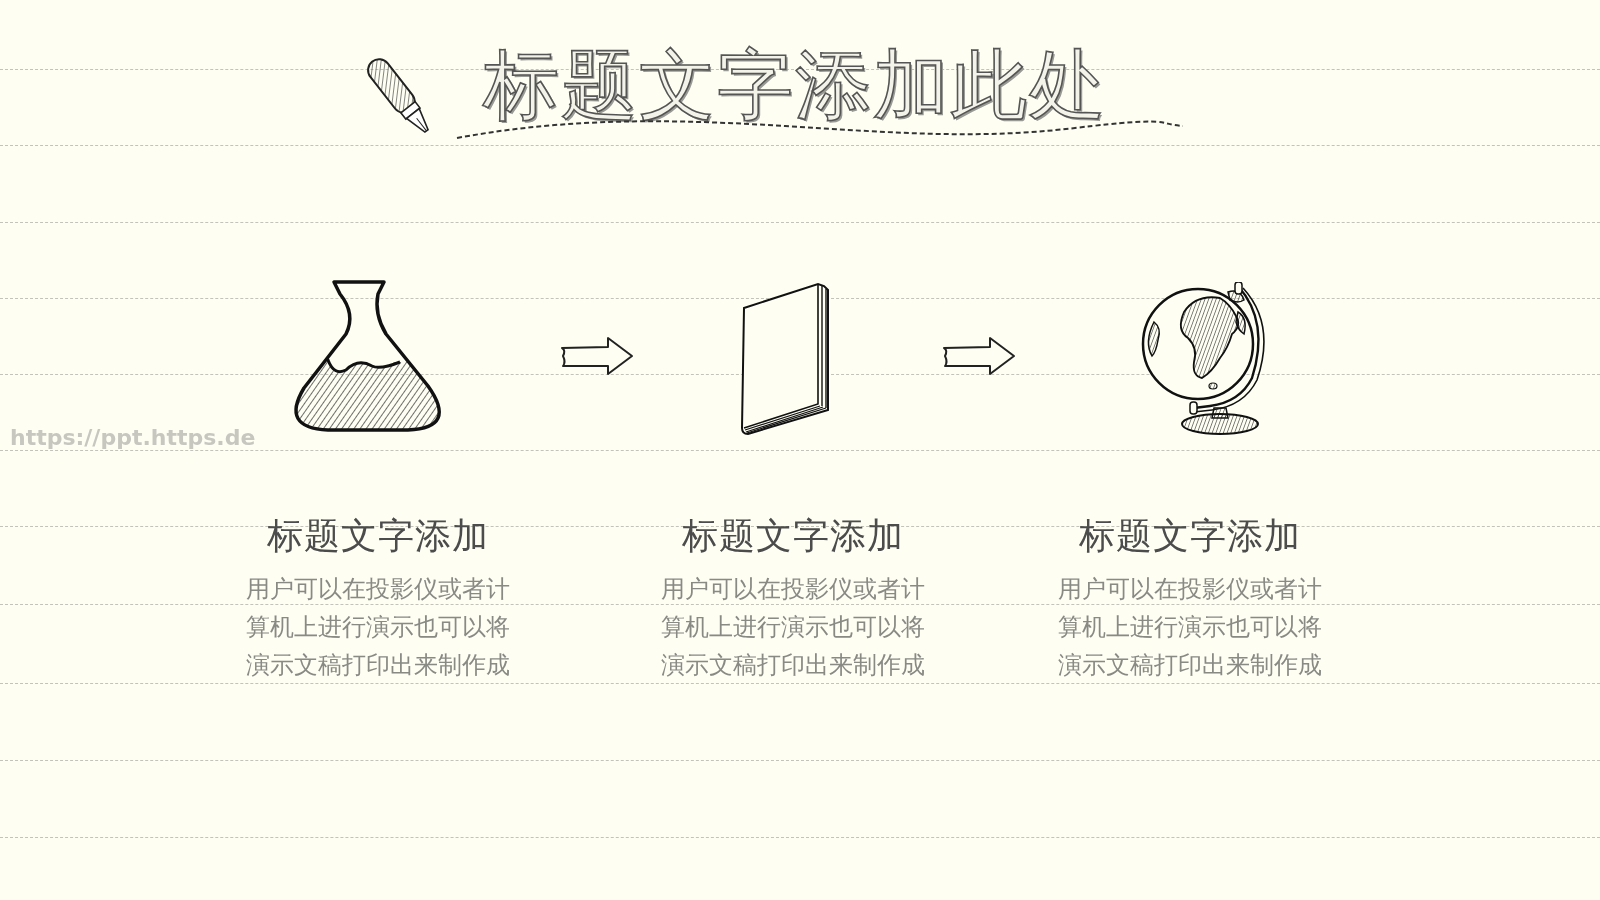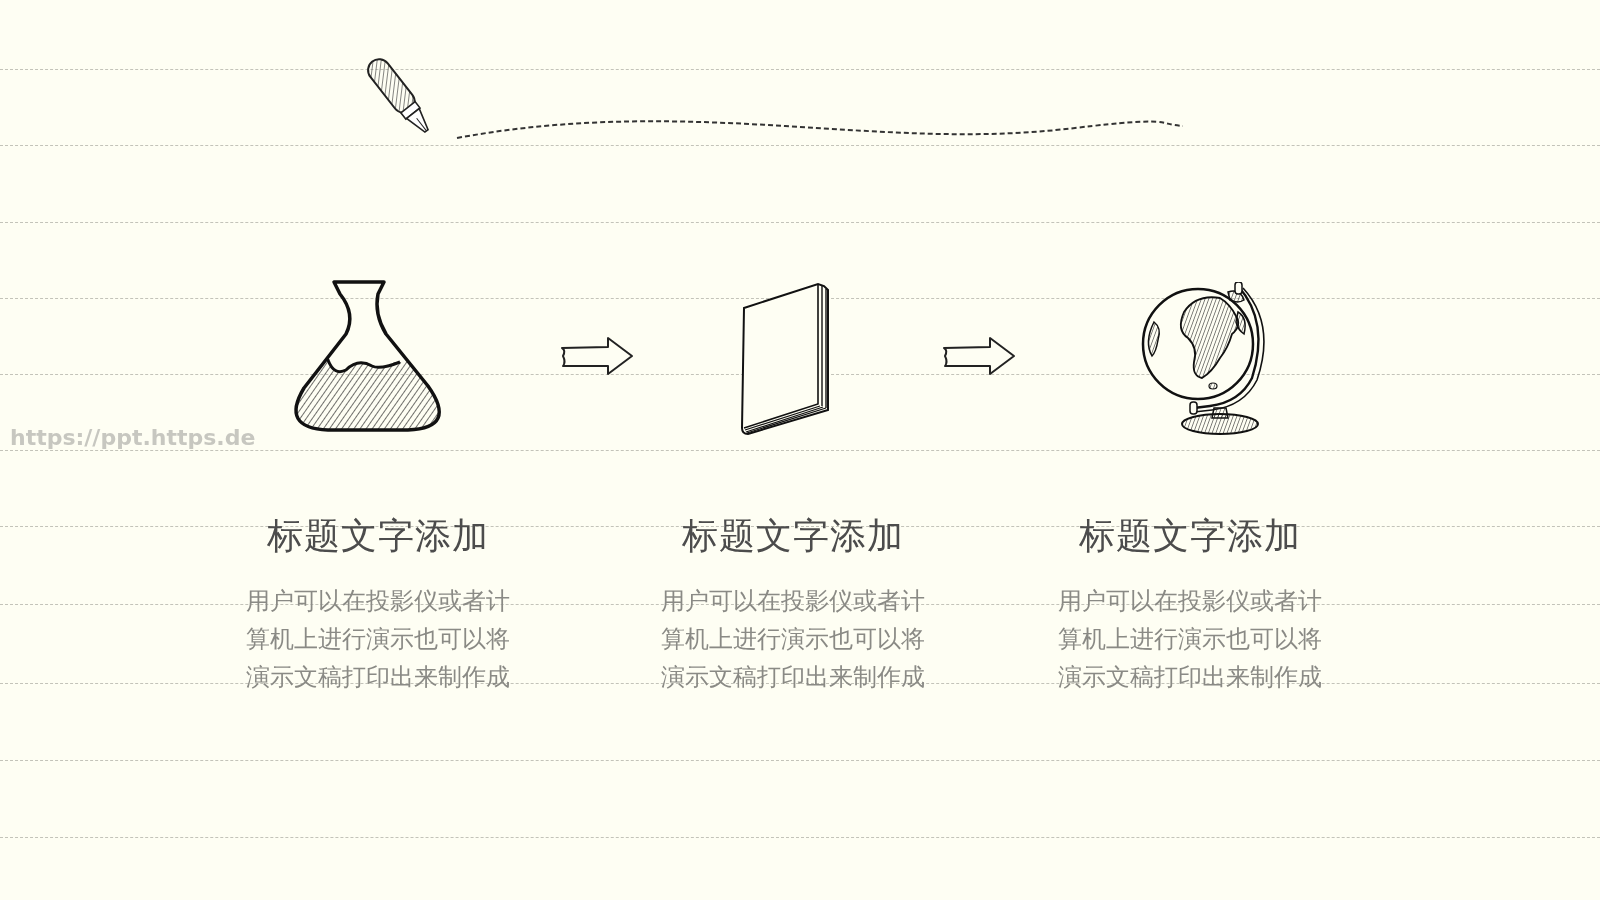--- a/index.html
+++ b/index.html
@@ -32,21 +32,21 @@
   }
   .icon { position:absolute; }
   .col {
     position:absolute; top:510px; width:300px; text-align:center;
   }
   .col-title {
     font-size:36px; color:#4c4c4c; line-height:52px; letter-spacing:1px;
     font-family:Liberation Serif, serif;
   }
   .col-body {
-    margin-top:20px;
+    margin-top:8px;
     font-size:24px; color:#8a8a85; line-height:38px; letter-spacing:0px;
     font-family:Liberation Serif, serif;
   }
 </style>
 </head>
 <body>
 
 <div>
   <div class="ruled-line" style="top:69px"></div>
   <div class="ruled-line" style="top:145px"></div>
@@ -68,20 +68,21 @@
         <line x1="0" y1="0" x2="0" y2="4" stroke="#333" stroke-width="1.2"></line>
       </pattern>
     </defs>
     <g transform="rotate(-38 45 45)">
       <rect x="34" y="0" width="22" height="62" rx="11" fill="url(#hatch)" stroke="#222" stroke-width="2"></rect>
       <rect x="36" y="58" width="18" height="8" fill="#fff" stroke="#222" stroke-width="1.6"></rect>
       <path d="M37 66 L53 66 L47 88 L43 88 Z" fill="#fff" stroke="#222" stroke-width="1.6"></path>
       <line x1="45" y1="72" x2="45" y2="88" stroke="#222" stroke-width="1"></line>
     </g>
   </svg>
+  <div class="title">标题文字添加此处</div>
   <svg class="title-underline" width="730" height="30" viewBox="0 0 730 30">
     <path d="M2 20 C 120 -2, 230 2, 330 8 S 520 22, 620 10 S 700 6, 728 8" fill="none" stroke="#333" stroke-width="2" stroke-dasharray="5 3"></path>
   </svg>
 </div>
 
 <div class="watermark">https://ppt.https.de</div>
 
 <svg class="icon" style="left:288px;top:278px" width="166" height="156" viewBox="0 0 166 156">
   <defs>
     <pattern id="hatch2" width="5" height="5" patternUnits="userSpaceOnUse" patternTransform="rotate(35)">

